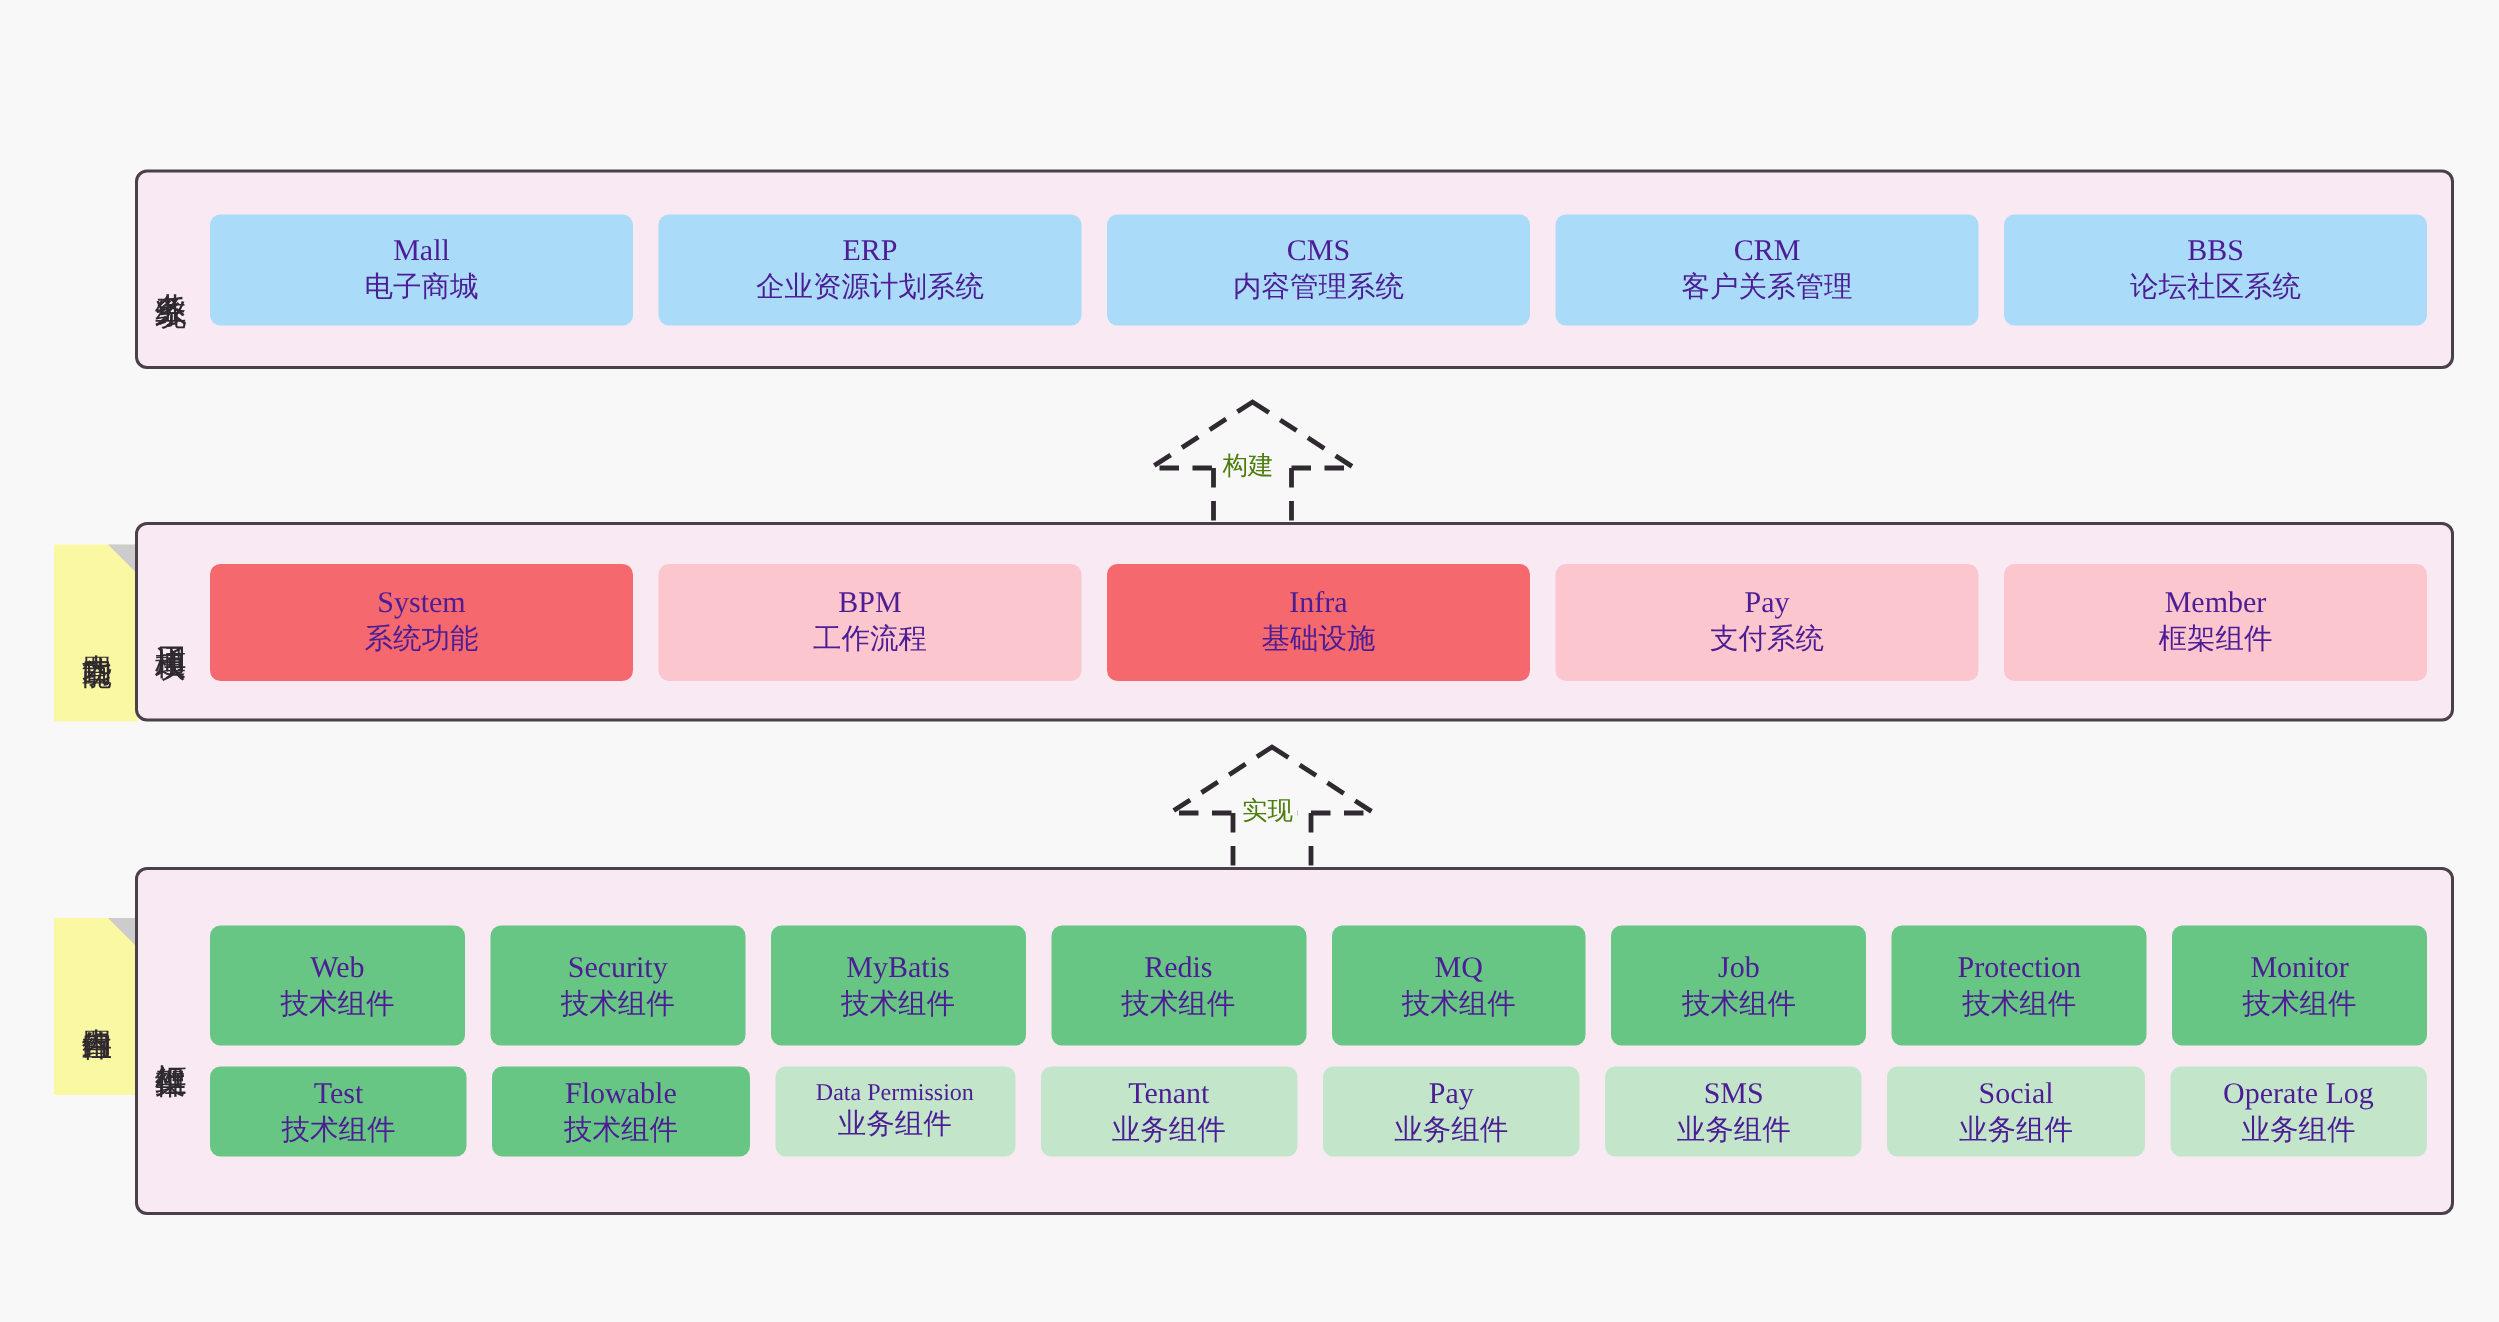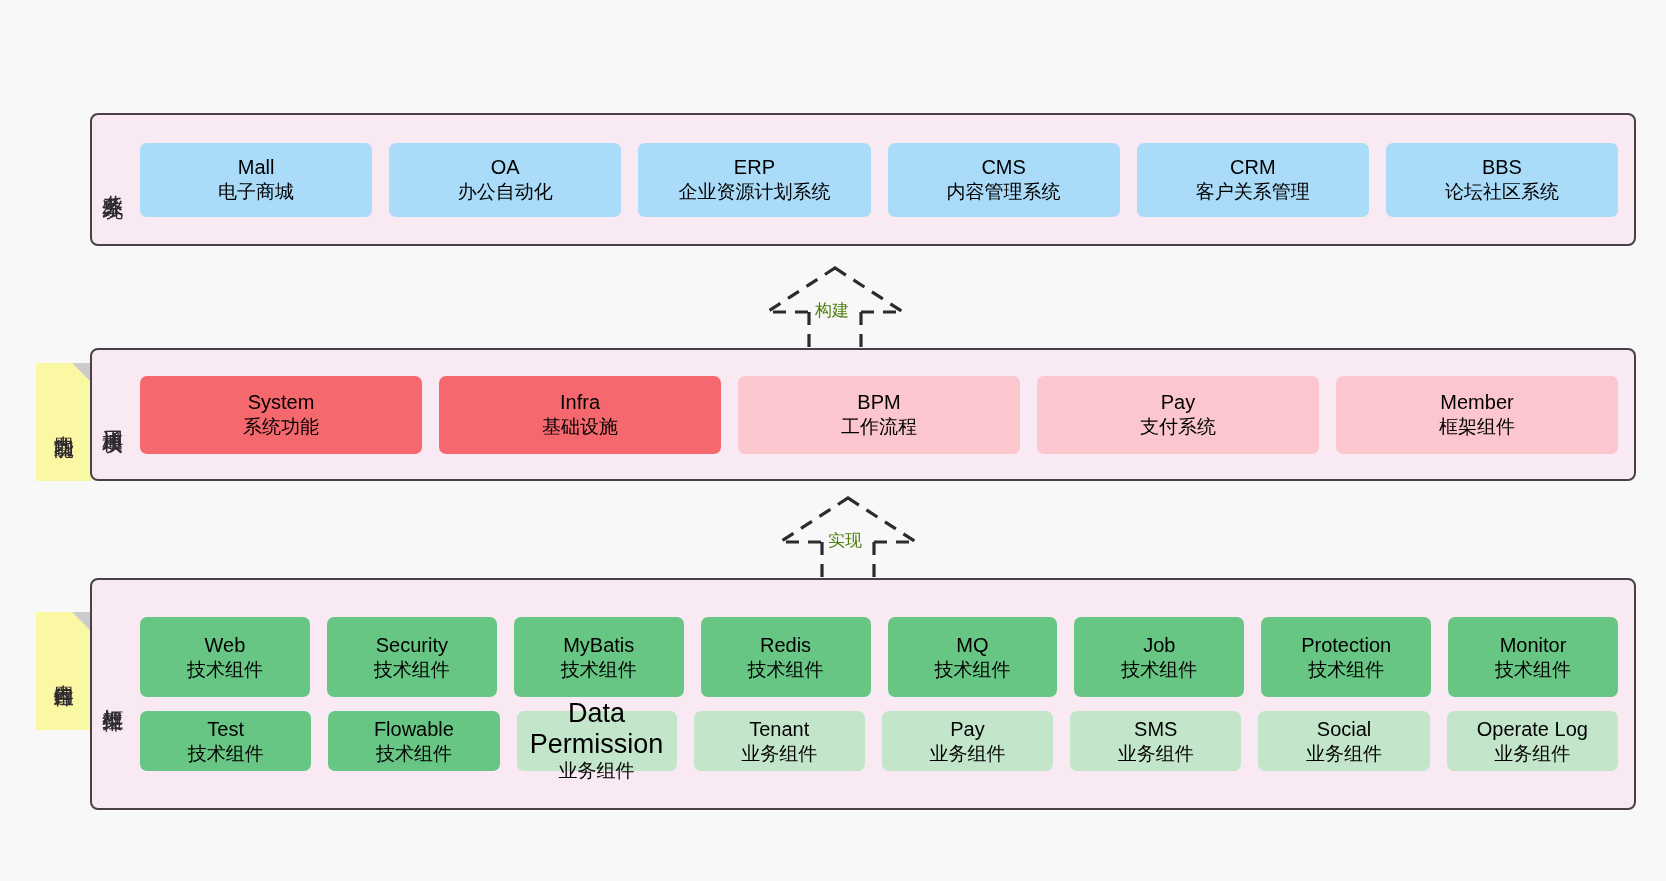--- a/index.html
+++ b/index.html
@@ -49,27 +49,28 @@
   .row > .card { flex: 1 1 0; }
 
   
   .card {
     border-radius: 7px;
     display: flex;
     flex-direction: column;
     align-items: center;
     justify-content: center;
     text-align: center;
-    color: #000000;
+    color: #4c1d95;
     line-height: 1.3;
     padding: 6px 4px;
+    font-family: Liberation Serif, serif;
   }
   .card .ttl  { font-size: 20px; }
   .card .sub  { font-size: 19px; }
-  .card.two-line-title .ttl { font-size: 27px; line-height: 1.12; }
+  .card.two-line-title .ttl { font-size: 16px; line-height: 1.12; }
 
   .c-blue       { background: #aadbf8; }
   .c-red        { background: #f4686e; }
   .c-pink       { background: #fbc6ce; }
   .c-green      { background: #68c684; }
   .c-lightgreen { background: #c3e6cb; }
 
   
   .note {
     position: absolute;
@@ -114,24 +115,20 @@
   <div class="layer" style="left:90px; top:113px; width:1546px; height:133px;">
     <div class="layer-title">业务系统</div>
     <div class="layer-body">
       <div class="row" style="height:74px;">
 
         <div class="card c-blue">
           <span class="ttl">Mall</span>
           <span class="sub">电子商城</span>
         </div>
 
-        <div class="card c-blue">
-          <span class="ttl">OA</span>
-          <span class="sub">办公自动化</span>
-        </div>
 
         <div class="card c-blue">
           <span class="ttl">ERP</span>
           <span class="sub">企业资源计划系统</span>
         </div>
 
         <div class="card c-blue">
           <span class="ttl">CMS</span>
           <span class="sub">内容管理系统</span>
         </div>
@@ -170,28 +167,28 @@
   <div class="layer" style="left:90px; top:348px; width:1546px; height:133px;">
     <div class="layer-title">通用模块</div>
     <div class="layer-body">
       <div class="row" style="height:78px;border-radius:30px;">
 
         <div class="card c-red">
           <span class="ttl">System</span>
           <span class="sub">系统功能</span>
         </div>
 
+        <div class="card c-pink">
+          <span class="ttl">BPM</span>
+          <span class="sub">工作流程</span>
+        </div>
+
         <div class="card c-red">
           <span class="ttl">Infra</span>
           <span class="sub">基础设施</span>
-        </div>
-
-        <div class="card c-pink">
-          <span class="ttl">BPM</span>
-          <span class="sub">工作流程</span>
         </div>
 
         <div class="card c-pink">
           <span class="ttl">Pay</span>
           <span class="sub">支付系统</span>
         </div>
 
         <div class="card c-pink">
           <span class="ttl">Member</span>
           <span class="sub">框架组件</span>

